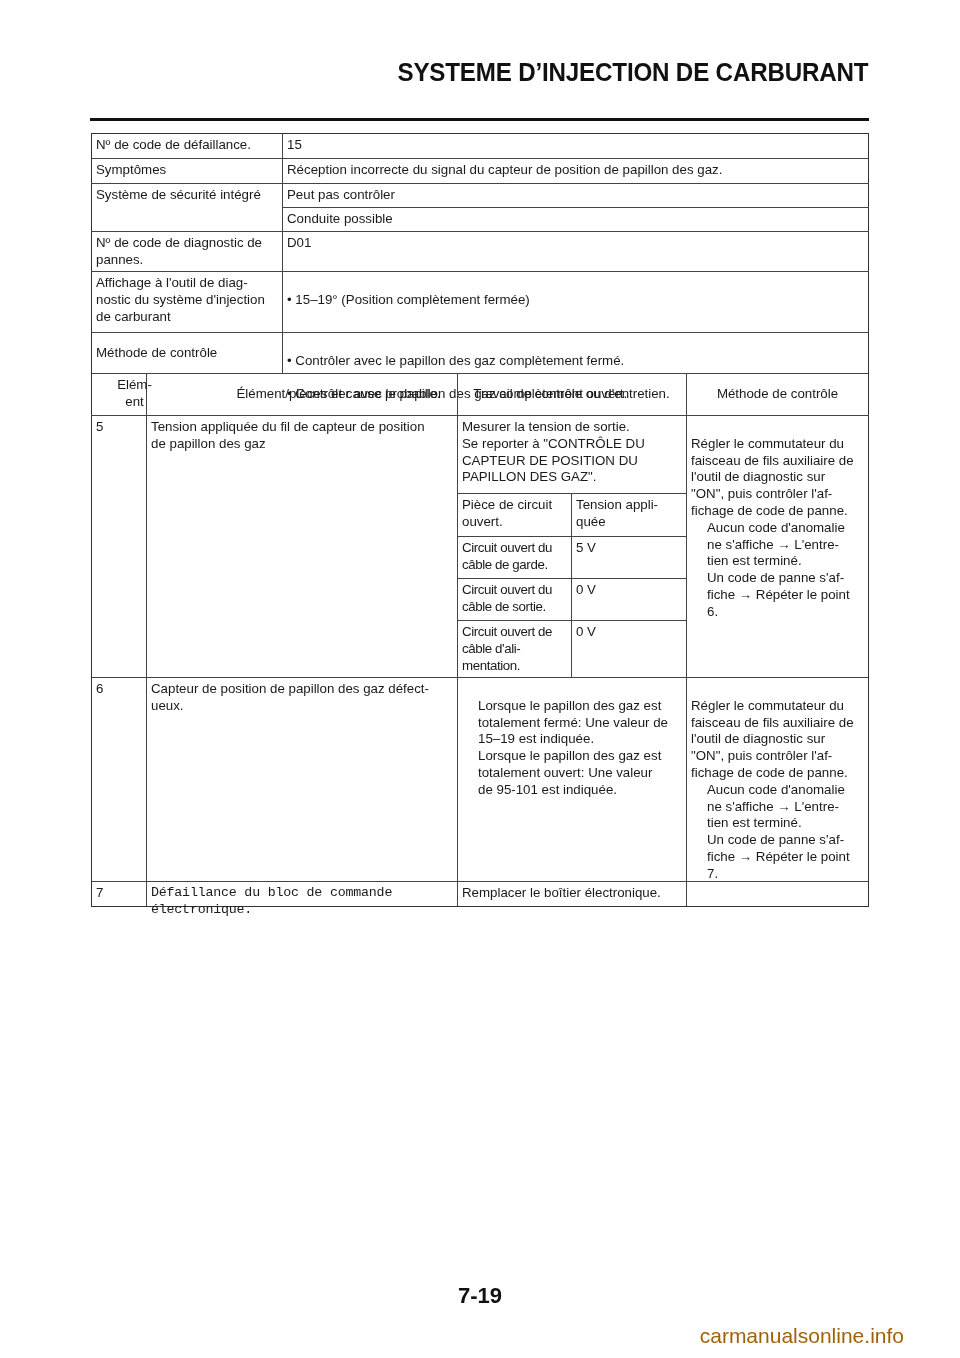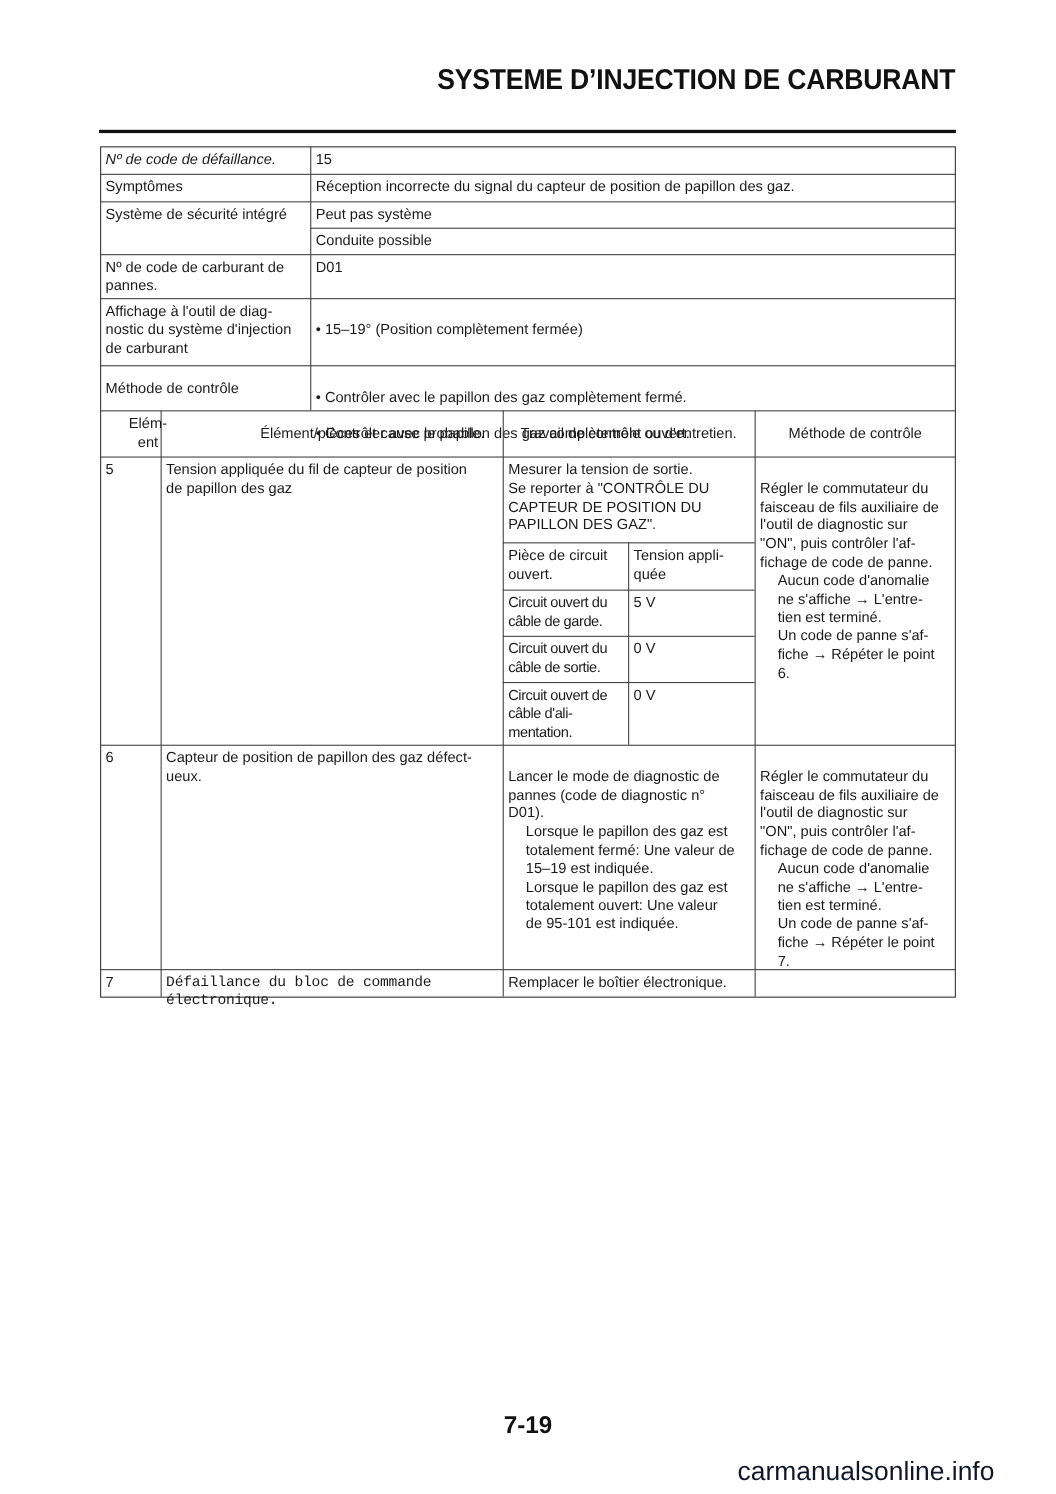--- a/index.html
+++ b/index.html
@@ -10,50 +10,50 @@
            transform: scaleX(0.93); transform-origin: right center; white-space: nowrap; color: #111; }
   .rule { left: 90px; top: 118px; width: 779px; height: 3px; background: #111; }
   .box { border: 1px solid #333; box-sizing: border-box; }
   .cell { position: absolute; font-size: 13.3px; line-height: 16.8px; padding: 3px 5px 0 5px; box-sizing: border-box; white-space: pre-line; }
   .hline { position: absolute; height: 1px; background: #444; }
   .vline { position: absolute; width: 1px; background: #444; }
   .center { text-align: center; }
   .ind { padding-left: 16px; display: block; }
   .bul { display: block; padding-left: 10px; text-indent: -10px; }
   .pagenum { left: 0; width: 960px; top: 1283px; text-align: center; font-size: 22px; font-weight: bold; color: #111; }
-  .wm { right: 56px; top: 1324px; font-size: 24px; color: #0f172a; }
+  .wm { right: 56px; top: 1324px; font-size: 21px; color: #a16207; }
 </style>
 </head>
 <body>
 
 <div class="abs title">SYSTEME D’INJECTION DE CARBURANT</div>
 <div class="abs rule"></div>
 
 <div class="abs box" style="left:91px; top:133px; width:778px; height:774px;"></div>
 
 <div class="hline" style="left:91px; top:158px; width:778px;"></div>
 <div class="hline" style="left:91px; top:183px; width:778px;"></div>
 <div class="hline" style="left:282px; top:207px; width:587px;"></div>
 <div class="hline" style="left:91px; top:231px; width:778px;"></div>
 <div class="hline" style="left:91px; top:271px; width:778px;"></div>
 <div class="hline" style="left:91px; top:332px; width:778px;"></div>
 <div class="hline" style="left:91px; top:373px; width:778px;"></div>
 <div class="vline" style="left:282px; top:133px; height:240px;"></div>
 
-<div class="cell" style="left:91px; top:134px; width:191px;font-style:italic;">Nº de code de défaillance.</div>
+<div class="cell" style="left:91px; top:134px; width:191px;">Nº de code de défaillance.</div>
 <div class="cell" style="left:282px; top:134px; width:587px;">15</div>
 
 <div class="cell" style="left:91px; top:159px; width:191px;">Symptômes</div>
 <div class="cell" style="left:282px; top:159px; width:587px;">Réception incorrecte du signal du capteur de position de papillon des gaz.</div>
 
 <div class="cell" style="left:91px; top:184px; width:191px;">Système de sécurité intégré</div>
-<div class="cell" style="left:282px; top:184px; width:587px;">Peut pas système</div>
+<div class="cell" style="left:282px; top:184px; width:587px;">Peut pas contrôler</div>
 <div class="cell" style="left:282px; top:208px; width:584px;">Conduite possible</div>
 
-<div class="cell" style="left:91px; top:232px; width:191px;">Nº de code de carburant de
+<div class="cell" style="left:91px; top:232px; width:191px;">Nº de code de diagnostic de
 pannes.</div>
 <div class="cell" style="left:282px; top:232px; width:587px;">D01</div>
 
 <div class="cell" style="left:91px; top:272px; width:191px;">Affichage à l'outil de diag-
 nostic du système d'injection
 de carburant</div>
 <div class="cell" style="left:282px; top:272px; width:587px;">
   <span class="bul">• 15–19° (Position complètement fermée)</span>
 </div>
 
@@ -114,23 +114,20 @@
 <div class="cell" style="left:457px; top:621px; width:114px; letter-spacing:-0.4px;">Circuit ouvert de
 câble d'ali-
 mentation.</div>
 <div class="cell" style="left:571px; top:621px; width:115px;">0 V</div>
 
 <div class="hline" style="left:91px; top:677px; width:778px;"></div>
 <div class="cell" style="left:91px; top:678px; width:55px;">6</div>
 <div class="cell" style="left:146px; top:678px; width:311px;">Capteur de position de papillon des gaz défect-
 ueux.</div>
 <div class="cell" style="left:457px; top:678px; width:229px;">
-  <span>Lancer le mode de diagnostic de
-pannes (code de diagnostic n°
-D01).</span>
   <span class="ind">Lorsque le papillon des gaz est
 totalement fermé: Une valeur de
 15–19 est indiquée.
 Lorsque le papillon des gaz est
 totalement ouvert: Une valeur
 de 95-101 est indiquée.</span>
 </div>
 <div class="cell" style="left:686px; top:678px; width:183px;">
   <span>Régler le commutateur du
 faisceau de fils auxiliaire de

